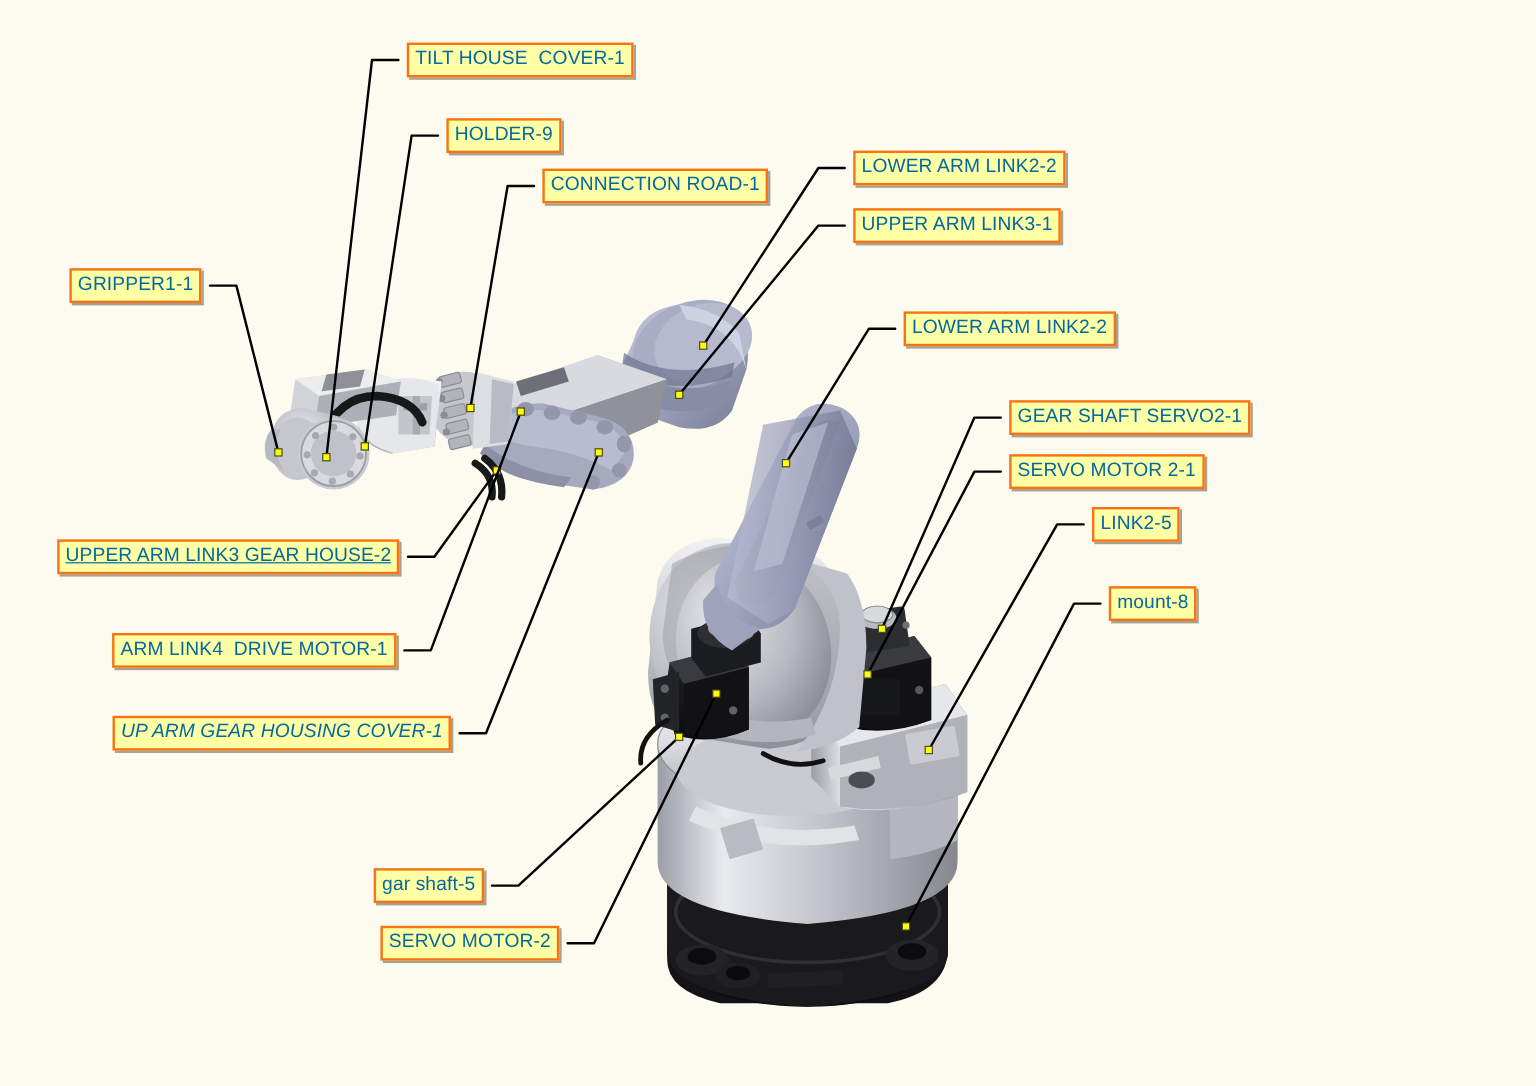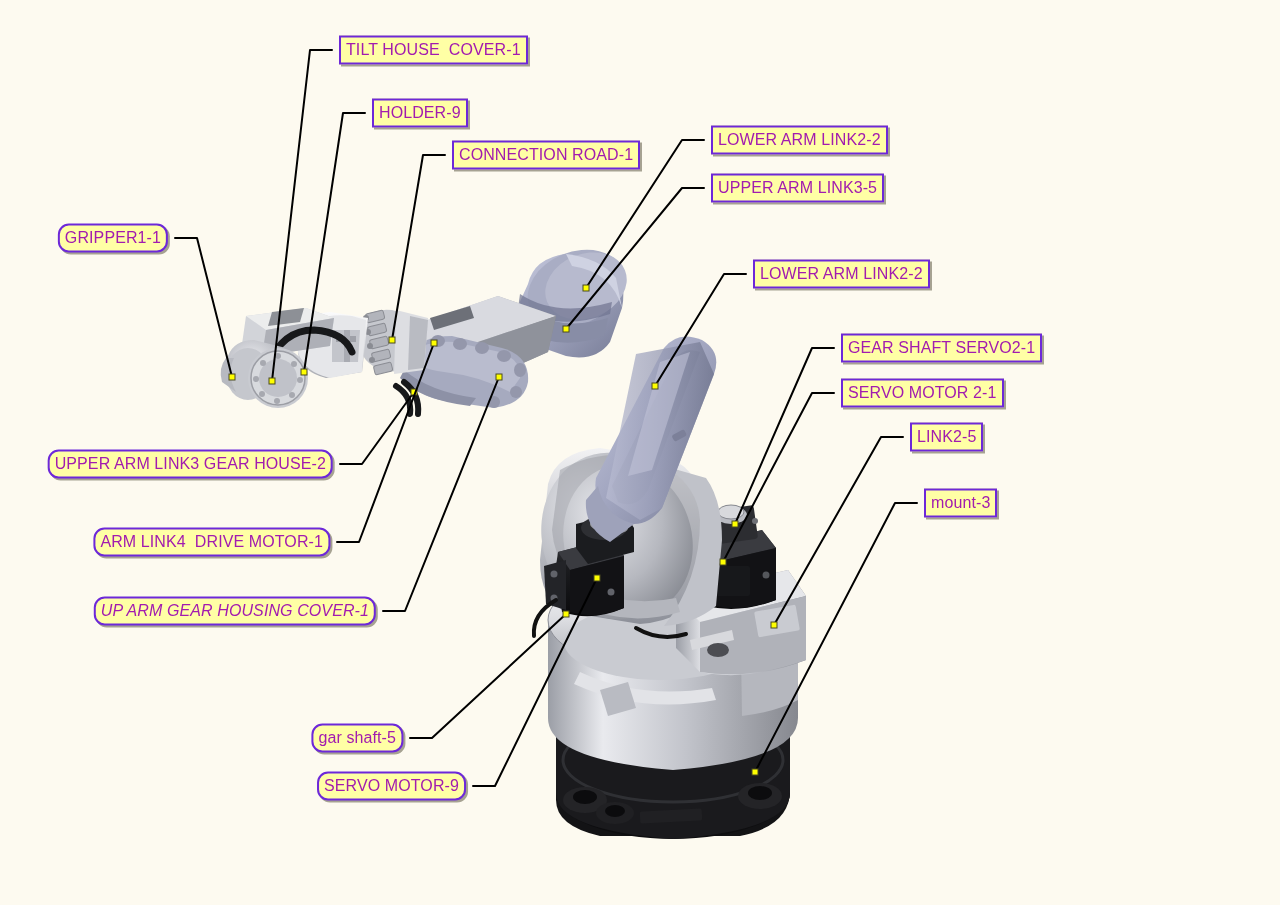--- a/index.html
+++ b/index.html
@@ -23,32 +23,32 @@
     width: 1280px;
     height: 905px;
   }
   #art { z-index: 1; }
   #leaders { z-index: 2; pointer-events: none; }
   #labels { position: absolute; left: 0; top: 0; z-index: 3; }
 
   .callout {
     position: absolute;
     background: #ffffa5;
-    border: 2px solid #6d28d9;
-    color: #a21caf;
+    border: 2px solid #f97316;
+    color: #0369a1;
     font-size: 16px;
     line-height: 1;
     padding: 4px 5px 5px 5px;
     white-space: pre;
     box-shadow: 2px 2px 0 rgba(60,55,30,.45);
     box-sizing: border-box;
     letter-spacing: .1px;
   }
   .callout.right { transform: translateY(-50%); }
-  .callout.left  { transform: translate(-100%, -50%); border-radius: 11px; }
+  .callout.left  { transform: translate(-100%, -50%); }
 </style>
 </head>
 <body>
 
 <div id="stage">
 
   <svg id="art" viewBox="0 0 1280 905" xmlns="http://www.w3.org/2000/svg">
     <defs>
       <linearGradient id="gMetal" x1="0" y1="0" x2="0" y2="1">
         <stop offset="0" stop-color="#f2f2f4"></stop>
@@ -304,25 +304,25 @@
       <polyline points="473,786 495,786 597,578" fill="none" stroke="#000000" stroke-width="2" stroke-linejoin="round" stroke-linecap="round"></polyline>
       <rect x="594" y="575" width="6" height="6" fill="#ffff00" stroke="#4a4a20" stroke-width="1"></rect>
     </svg>
 
   <div id="labels">
       <div class="callout right" style="left: 339px; top: 50px;">TILT HOUSE  COVER-1</div>
       <div class="callout right" style="left: 372px; top: 113px;">HOLDER-9</div>
       <div class="callout right" style="left: 452px; top: 155px;">CONNECTION ROAD-1</div>
       <div class="callout left" style="left: 168px; top: 238px;">GRIPPER1-1</div>
       <div class="callout right" style="left: 711px; top: 140px;">LOWER ARM LINK2-2</div>
-      <div class="callout right" style="left: 711px; top: 188px;">UPPER ARM LINK3-5</div>
+      <div class="callout right" style="left: 711px; top: 188px;">UPPER ARM LINK3-1</div>
       <div class="callout right" style="left: 753px; top: 274px;">LOWER ARM LINK2-2</div>
       <div class="callout right" style="left: 841px; top: 348px;">GEAR SHAFT SERVO2-1</div>
       <div class="callout right" style="left: 841px; top: 393px;">SERVO MOTOR 2-1</div>
       <div class="callout right" style="left: 910px; top: 437px;">LINK2-5</div>
-      <div class="callout right" style="left: 924px; top: 503px;">mount-3</div>
-      <div class="callout left" style="left: 333px; top: 464px;">UPPER ARM LINK3 GEAR HOUSE-2</div>
+      <div class="callout right" style="left: 924px; top: 503px;">mount-8</div>
+      <div class="callout left" style="left: 333px; top: 464px; text-decoration: underline;">UPPER ARM LINK3 GEAR HOUSE-2</div>
       <div class="callout left" style="left: 330px; top: 542px;">ARM LINK4  DRIVE MOTOR-1</div>
       <div class="callout left" style="left: 376px; top: 611px; font-style: italic;">UP ARM GEAR HOUSING COVER-1</div>
       <div class="callout left" style="left: 403px; top: 738px;">gar shaft-5</div>
-      <div class="callout left" style="left: 466px; top: 786px;">SERVO MOTOR-9</div>
+      <div class="callout left" style="left: 466px; top: 786px;">SERVO MOTOR-2</div>
     </div>
 </div>
 
 </body></html>

